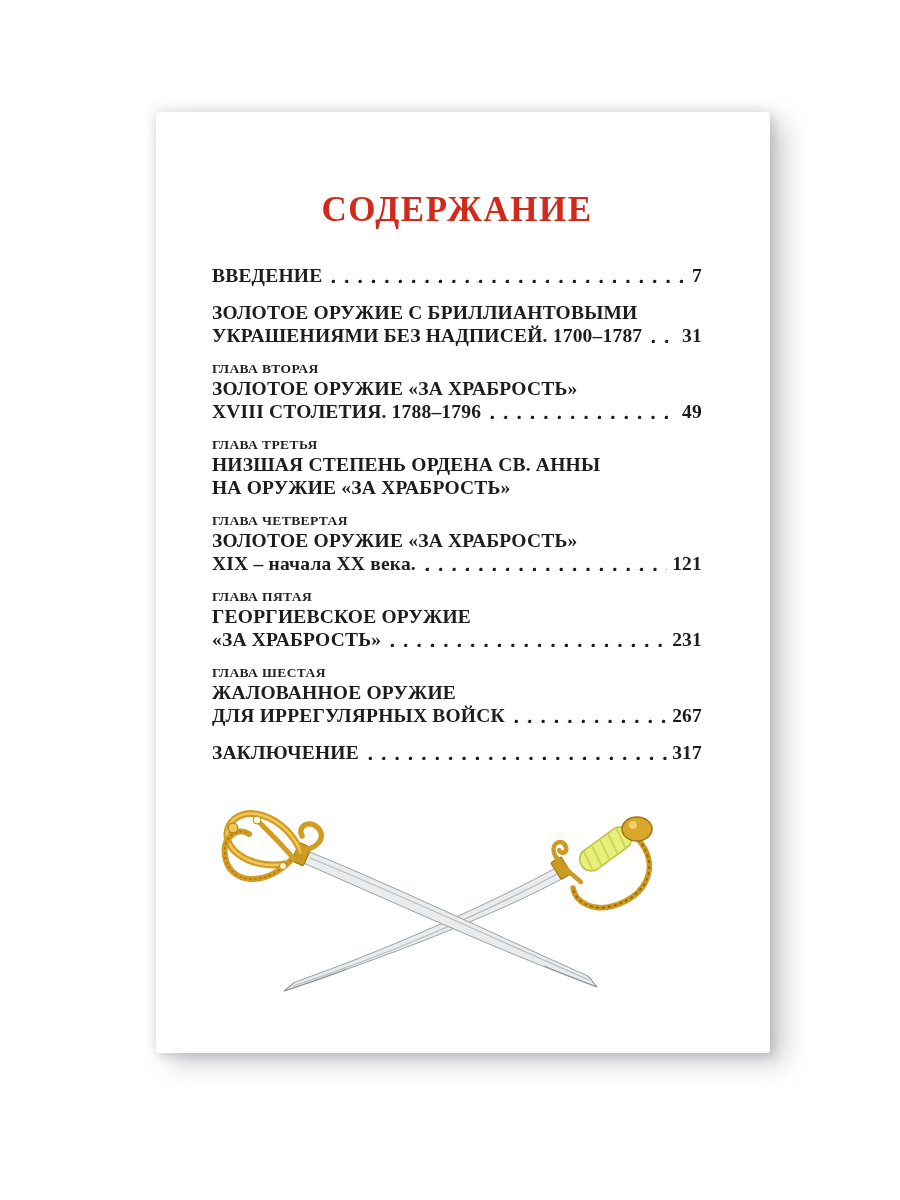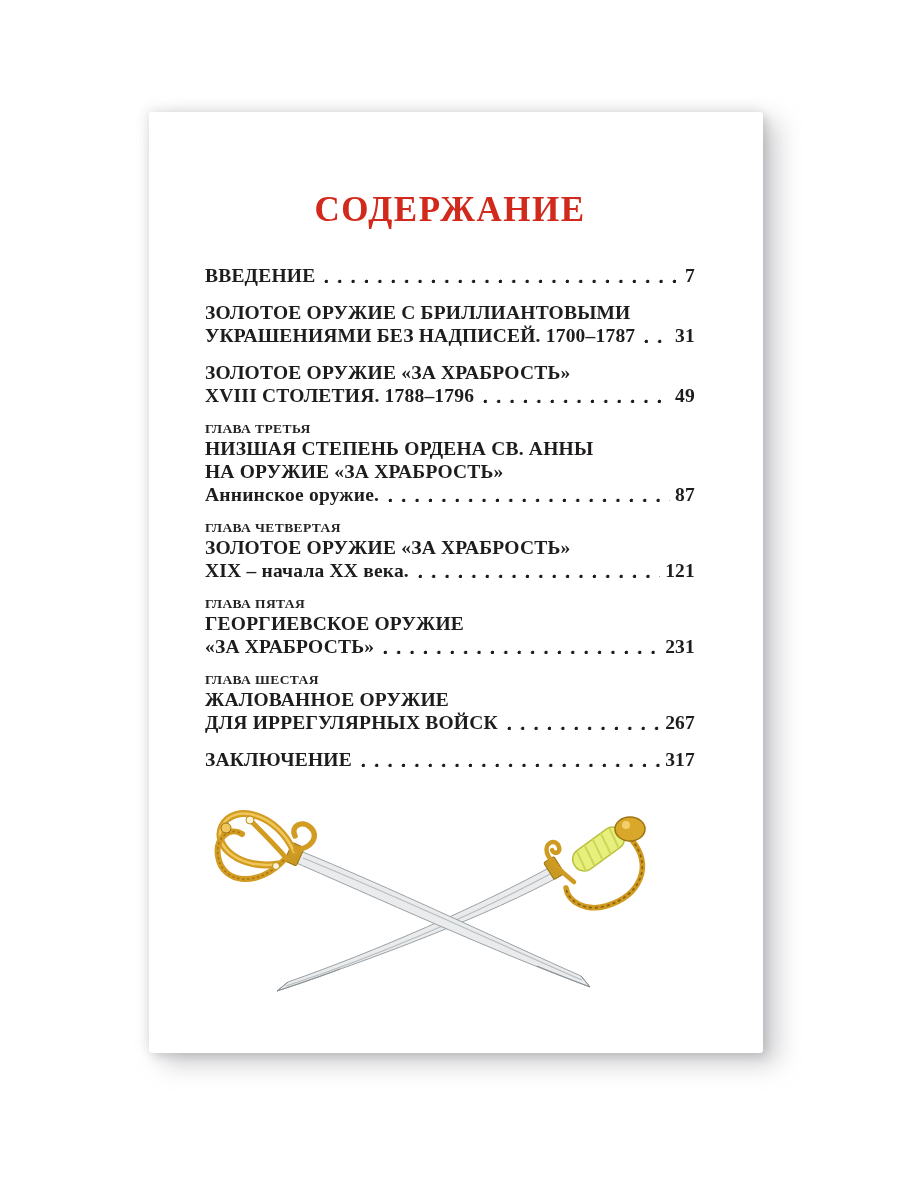--- a/index.html
+++ b/index.html
@@ -12,21 +12,21 @@
     font-family: "Liberation Serif", "DejaVu Serif", serif;
   }
   .stage {
     position: relative;
     width: 900px;
     height: 1200px;
     background: #ffffff;
   }
   .page {
     position: absolute;
-    left: 149px;
+    left: 156px;
     top: 112px;
     width: 614px;
     height: 941px;
     background: #ffffff;
     border-radius: 3px;
     box-shadow:
       14px 10px 26px rgba(130,130,138,0.40),
       4px 4px 10px rgba(140,140,148,0.28),
       -3px -3px 12px rgba(165,165,172,0.20);
   }
@@ -107,37 +107,33 @@
       <div class="toc-entry">
         <div class="line">ЗОЛОТОЕ ОРУЖИЕ С БРИЛЛИАНТОВЫМИ</div>
         <div class="tline">
           <span>УКРАШЕНИЯМИ БЕЗ НАДПИСЕЙ. 1700–1787</span>
           <span class="leader"></span>
           <span class="pagenum">31</span>
         </div>
       </div>
 
       <div class="toc-entry">
+        <div class="chapter">ГЛАВА ВТОРАЯ</div>
         <div class="line">ЗОЛОТОЕ ОРУЖИЕ «ЗА ХРАБРОСТЬ»</div>
         <div class="tline">
           <span>XVIII СТОЛЕТИЯ. 1788–1796</span>
           <span class="leader"></span>
           <span class="pagenum">49</span>
         </div>
       </div>
 
       <div class="toc-entry">
         <div class="chapter">ГЛАВА ТРЕТЬЯ</div>
         <div class="line">НИЗШАЯ СТЕПЕНЬ ОРДЕНА СВ. АННЫ</div>
         <div class="line">НА ОРУЖИЕ «ЗА ХРАБРОСТЬ»</div>
-        <div class="tline">
-          <span>Аннинское оружие.</span>
-          <span class="leader"></span>
-          <span class="pagenum">87</span>
-        </div>
       </div>
 
       <div class="toc-entry">
         <div class="chapter">ГЛАВА ЧЕТВЕРТАЯ</div>
         <div class="line">ЗОЛОТОЕ ОРУЖИЕ «ЗА ХРАБРОСТЬ»</div>
         <div class="tline">
           <span>XIX – начала XX века.</span>
           <span class="leader"></span>
           <span class="pagenum">121</span>
         </div>

